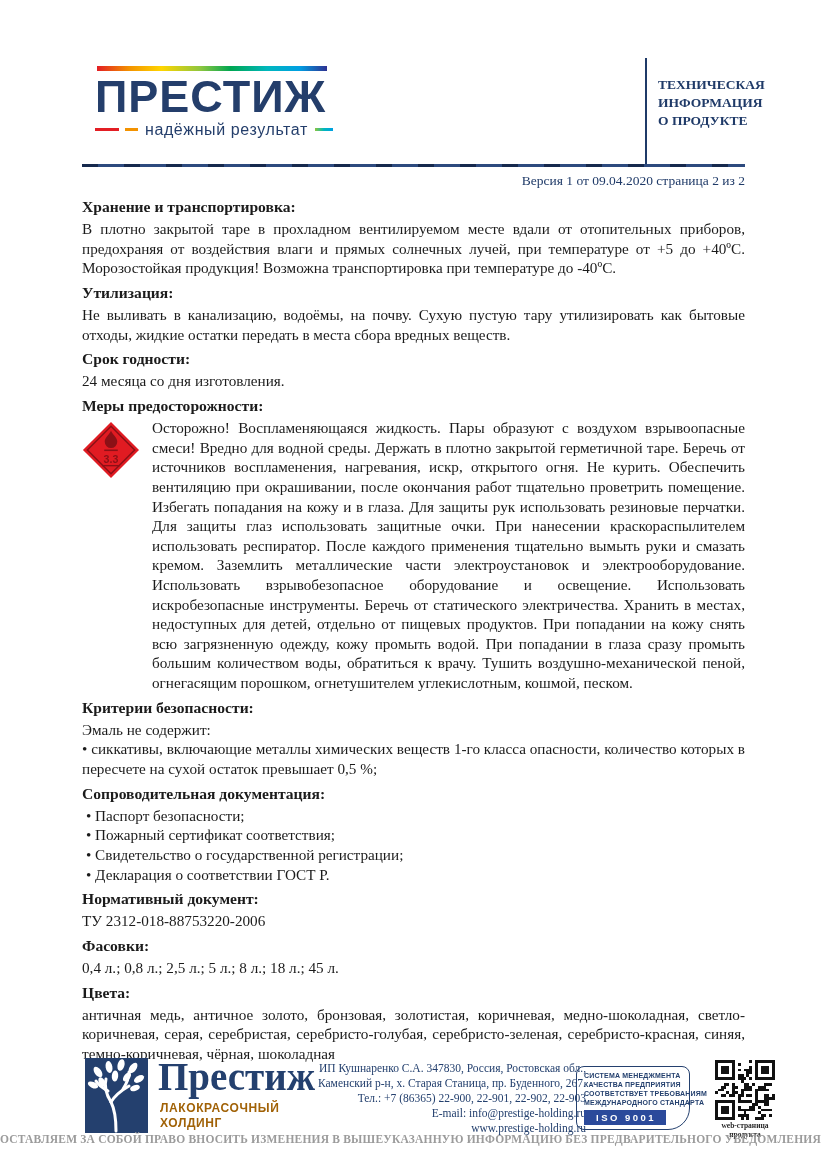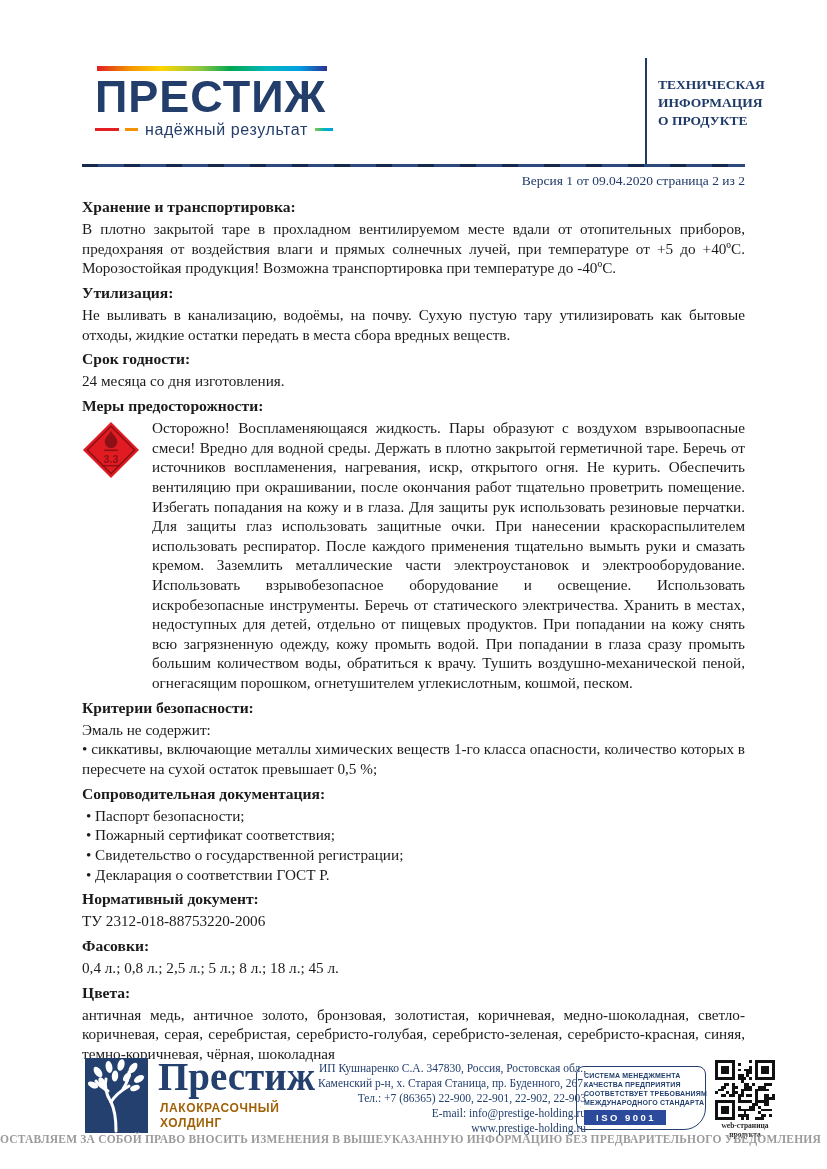--- a/index.html
+++ b/index.html
@@ -43,21 +43,21 @@
   .bullet { margin:0; }
   .doc-bullet { padding-left:4px; }
   
   .f-logo-box { position:absolute; left:85px; top:1058px; width:63px; height:75px; background:#24406e; }
   .f-brand { position:absolute; left:158px; top:1054px; font-size:39px; font-weight:600; color:#24406e; line-height:1.2; }
   .f-brand-sub { position:absolute; left:160px; top:1101px; font-family:"Liberation Sans", sans-serif;
     font-weight:bold; font-size:12px; line-height:1.22; letter-spacing:0.6px; color:#a16207; }
   .f-brand-sub span { display:block; }
   .f-contact { position:absolute; left:318px; top:1061px; font-size:11.5px; line-height:1.3; color:#24406e; }
   .f-contact div { white-space:nowrap;text-align:right; }
-  .iso-badge { position:absolute; left:576px; top:1066px; width:130px; height:64px;
+  .iso-badge { position:absolute; left:576px; top:1066px; width:114px; height:64px;
     border:1.5px solid #24406e; border-radius:8px 8px 22px 8px; padding:4px 0 0 7px; }
   .iso-lines { font-family:"Liberation Sans", sans-serif; font-weight:bold; font-size:7px;
     line-height:1.3; color:#24406e; letter-spacing:0.2px; }
   .iso-lines span { display:block; white-space:nowrap; }
   .iso-box { display:inline-block; margin-top:2px; background:#2b4a9b; color:#ffffff;
     font-family:"Liberation Sans", sans-serif; font-weight:bold; font-size:9.5px;
     letter-spacing:2.5px; padding:2px 10px 2px 12px; }
   .qr-wrap { position:absolute; left:714px; top:1060px; width:62px; text-align:center; }
   .qr-wrap svg { width:60px; height:60px; display:block; margin:0 auto; }
   .qr-caption { font-weight:bold; font-size:7.5px; line-height:1.25; color:#2a2a2a; margin-top:1px; }

